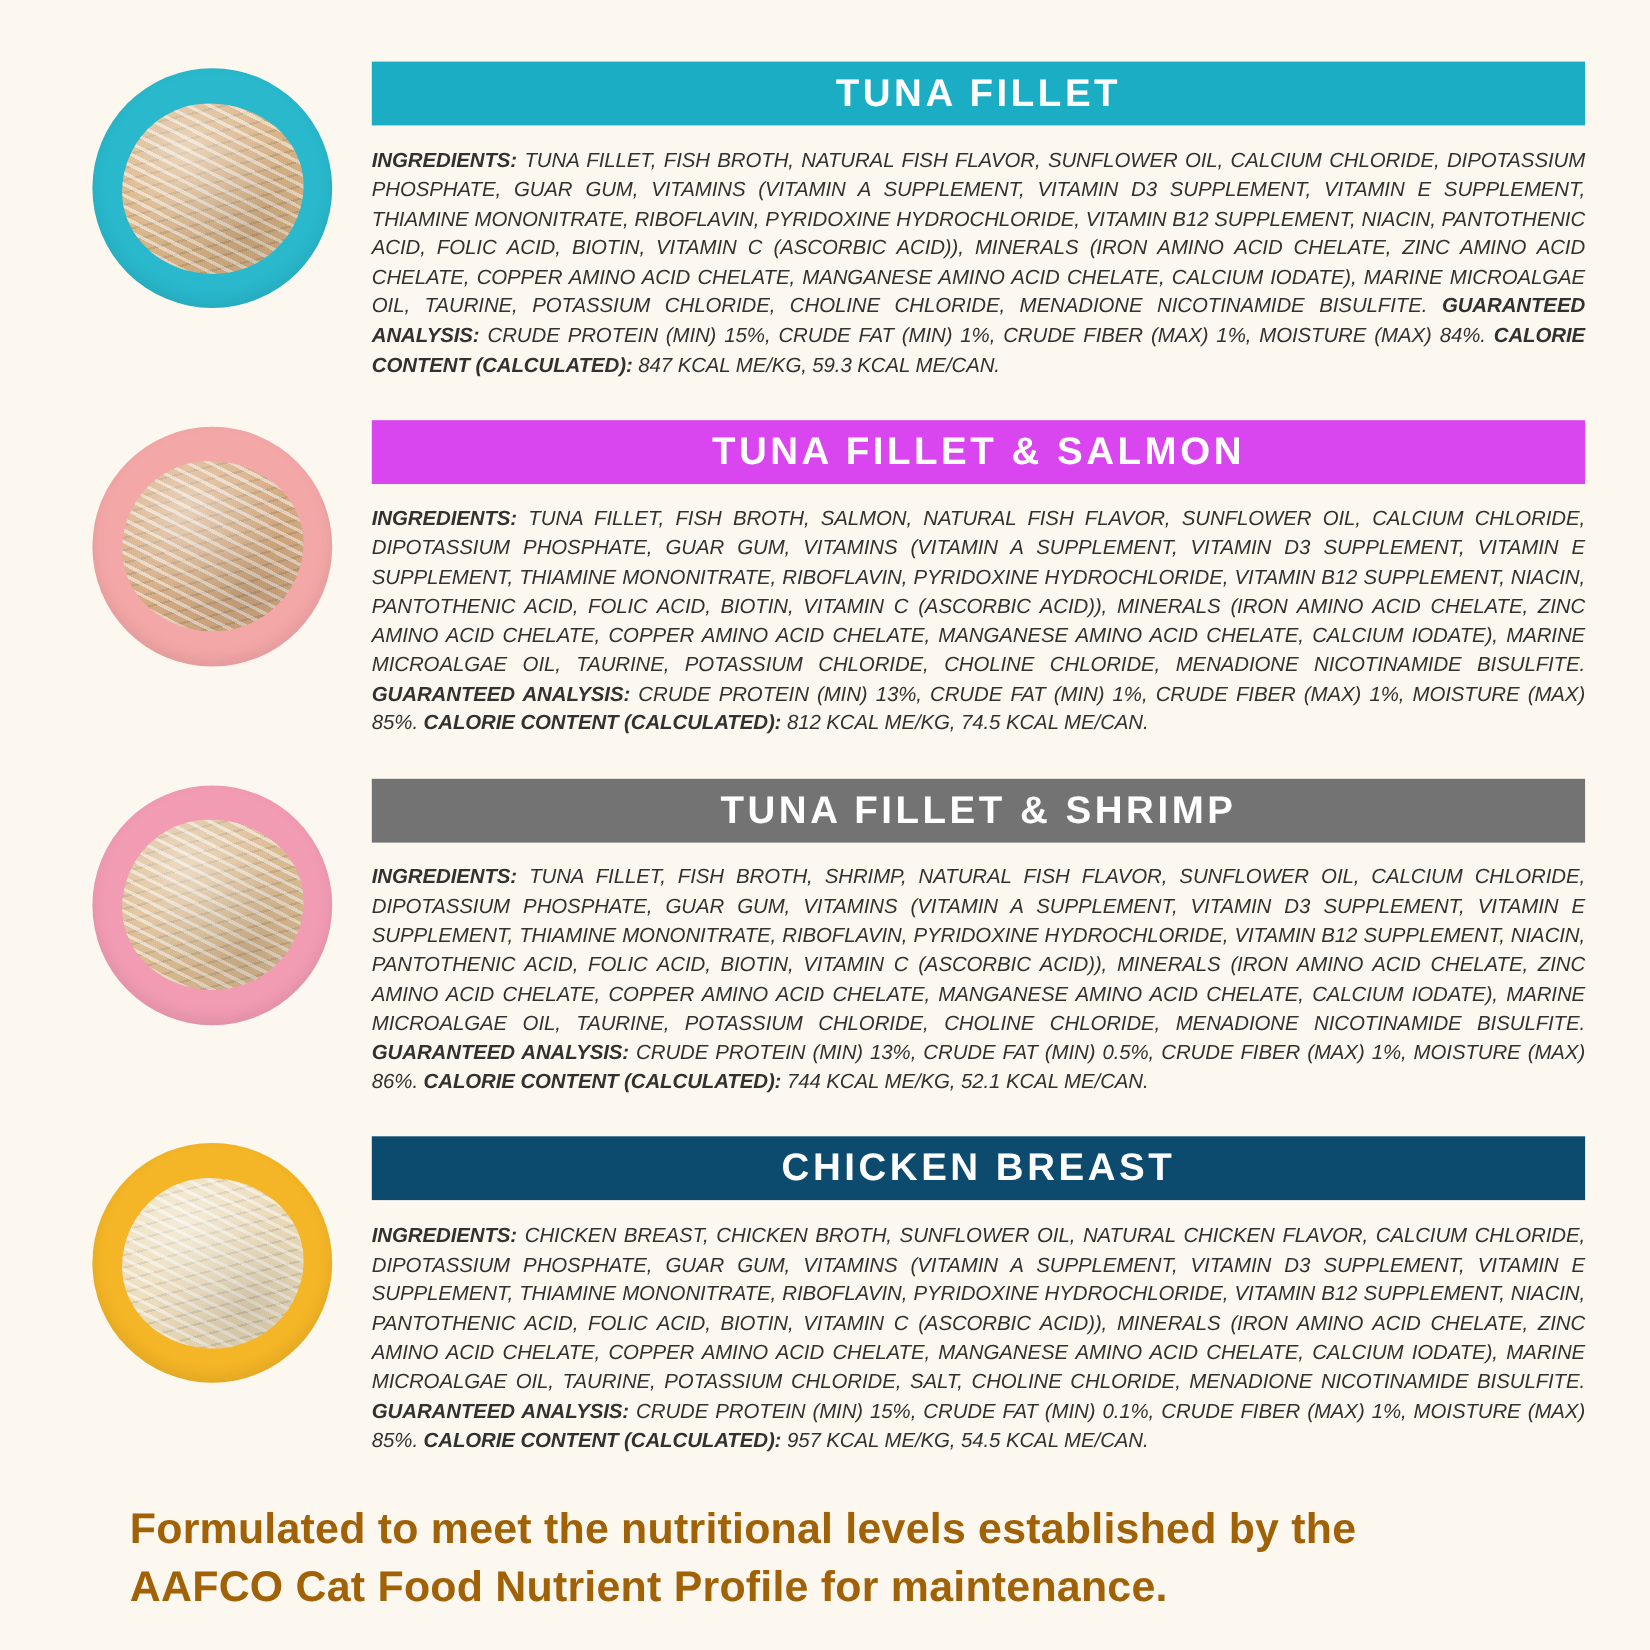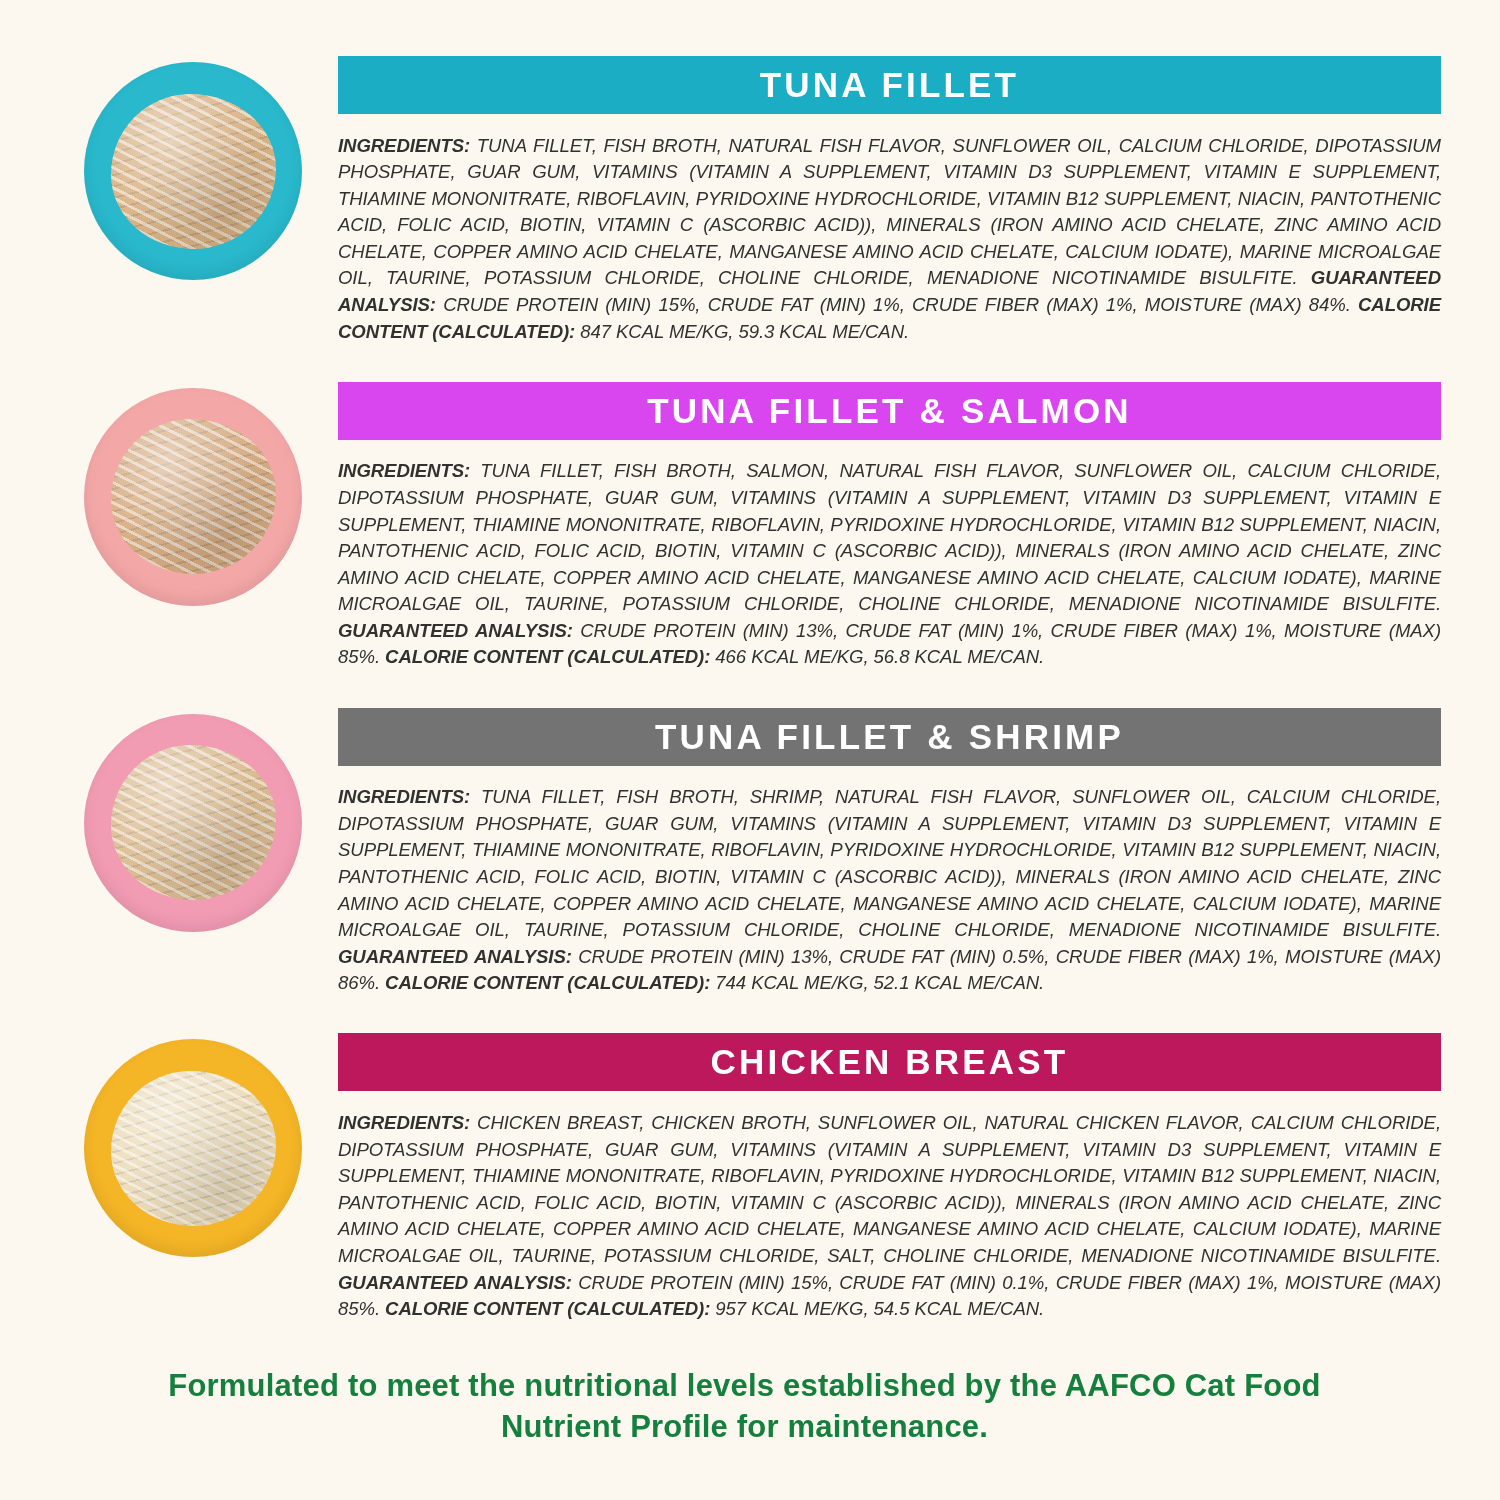--- a/index.html
+++ b/index.html
@@ -91,25 +91,25 @@
     line-height: 1.43;
     text-align: justify;
     color: #32312f;
     letter-spacing: -0.1px;
     font-style: italic;
   }
   .body-text b {
     font-weight: bold;
   }
   .footer {
-    text-align: center;
-    font-size: 31px;
+    text-align: left;
+    font-size: 39px;
     line-height: 1.33;
     font-weight: bold;
-    color: #15803d;
+    color: #a16207;
     letter-spacing: 0.2px;
     padding: 6px 70px 0 70px;
   }
 </style>
 </head>
 <body style="background: rgb(253, 248, 239);">
 
 <div class="sheet">
 
   <div class="variant">
@@ -142,21 +142,21 @@
     <div class="content">
       <div class="banner" style="background: #d946ef;">
         <h2>TUNA FILLET &amp; SALMON</h2>
       </div>
       <p class="body-text">
         <b>INGREDIENTS:</b> 
         <span>TUNA FILLET, FISH BROTH, SALMON, NATURAL FISH FLAVOR, SUNFLOWER OIL, CALCIUM CHLORIDE, DIPOTASSIUM PHOSPHATE, GUAR GUM, VITAMINS (VITAMIN A SUPPLEMENT, VITAMIN D3 SUPPLEMENT, VITAMIN E SUPPLEMENT, THIAMINE MONONITRATE, RIBOFLAVIN, PYRIDOXINE HYDROCHLORIDE, VITAMIN B12 SUPPLEMENT, NIACIN, PANTOTHENIC ACID, FOLIC ACID, BIOTIN, VITAMIN C (ASCORBIC ACID)), MINERALS (IRON AMINO ACID CHELATE, ZINC AMINO ACID CHELATE, COPPER AMINO ACID CHELATE, MANGANESE AMINO ACID CHELATE, CALCIUM IODATE), MARINE MICROALGAE OIL, TAURINE, POTASSIUM CHLORIDE, CHOLINE CHLORIDE, MENADIONE NICOTINAMIDE BISULFITE.</span> 
         <b>GUARANTEED ANALYSIS:</b> 
         <span>CRUDE PROTEIN (MIN) 13%, CRUDE FAT (MIN) 1%, CRUDE FIBER (MAX) 1%, MOISTURE (MAX) 85%.</span> 
         <b>CALORIE CONTENT (CALCULATED):</b> 
-        <span>466 KCAL ME/KG, 56.8 KCAL ME/CAN.</span> 
+        <span>812 KCAL ME/KG, 74.5 KCAL ME/CAN.</span> 
       </p>
     </div>
   </div>
 
   <div class="variant">
     <div class="plate-cell">
       <div class="plate" style="background: rgb(242, 156, 180);">
         <div class="food" style="background: rgb(220, 189, 147);"></div>
       </div>
     </div>
@@ -175,21 +175,21 @@
     </div>
   </div>
 
   <div class="variant">
     <div class="plate-cell">
       <div class="plate" style="background: rgb(244, 181, 38);">
         <div class="food" style="background: rgb(236, 220, 186);"></div>
       </div>
     </div>
     <div class="content">
-      <div class="banner" style="background: #be185d;">
+      <div class="banner" style="background: #0c4a6e;">
         <h2>CHICKEN BREAST</h2>
       </div>
       <p class="body-text">
         <b>INGREDIENTS:</b> 
         <span>CHICKEN BREAST, CHICKEN BROTH, SUNFLOWER OIL, NATURAL CHICKEN FLAVOR, CALCIUM CHLORIDE, DIPOTASSIUM PHOSPHATE, GUAR GUM, VITAMINS (VITAMIN A SUPPLEMENT, VITAMIN D3 SUPPLEMENT, VITAMIN E SUPPLEMENT, THIAMINE MONONITRATE, RIBOFLAVIN, PYRIDOXINE HYDROCHLORIDE, VITAMIN B12 SUPPLEMENT, NIACIN, PANTOTHENIC ACID, FOLIC ACID, BIOTIN, VITAMIN C (ASCORBIC ACID)), MINERALS (IRON AMINO ACID CHELATE, ZINC AMINO ACID CHELATE, COPPER AMINO ACID CHELATE, MANGANESE AMINO ACID CHELATE, CALCIUM IODATE), MARINE MICROALGAE OIL, TAURINE, POTASSIUM CHLORIDE, SALT, CHOLINE CHLORIDE, MENADIONE NICOTINAMIDE BISULFITE.</span> 
         <b>GUARANTEED ANALYSIS:</b> 
         <span>CRUDE PROTEIN (MIN) 15%, CRUDE FAT (MIN) 0.1%, CRUDE FIBER (MAX) 1%, MOISTURE (MAX) 85%.</span> 
         <b>CALORIE CONTENT (CALCULATED):</b> 
         <span>957 KCAL ME/KG, 54.5 KCAL ME/CAN.</span> 
       </p>

